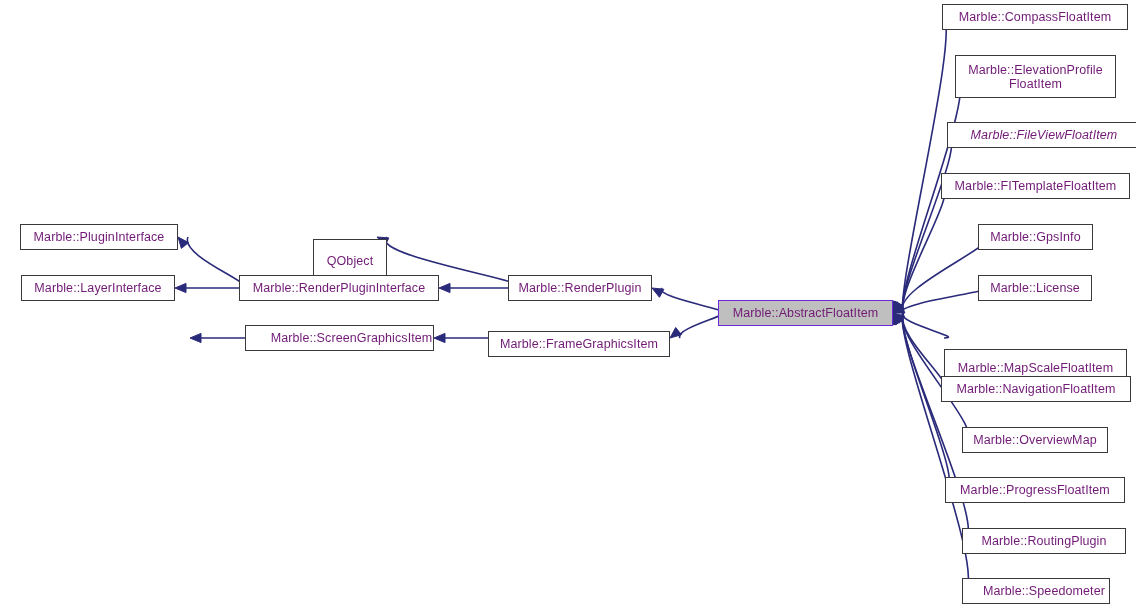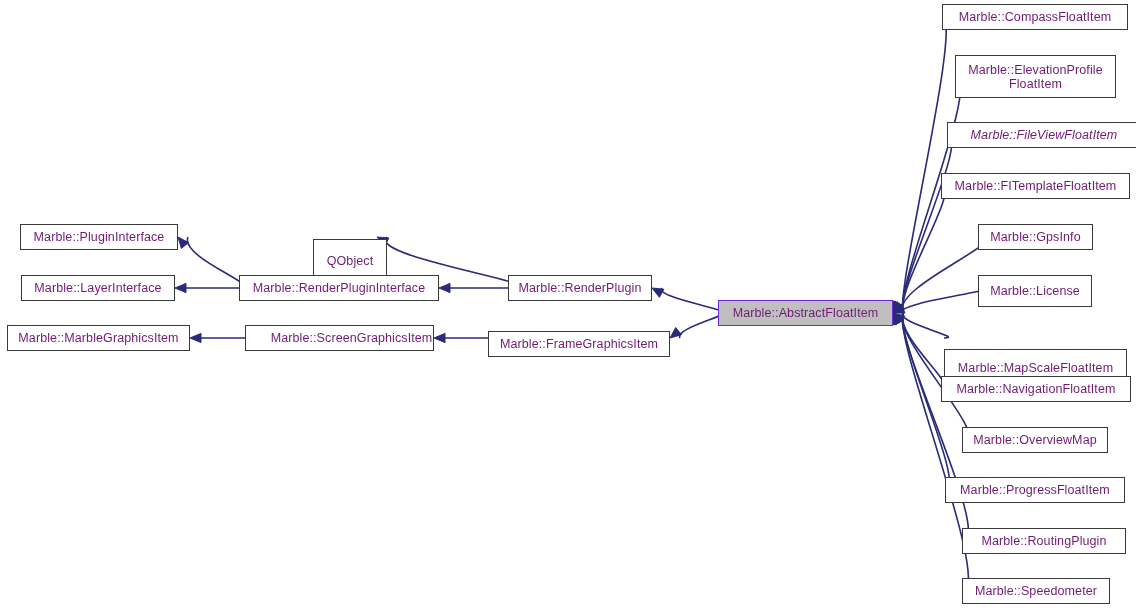--- a/index.html
+++ b/index.html
@@ -91,33 +91,32 @@
       <polygon points="893,313 903.251374395966,319.08845817869627 895.8653999156527,324.57365470900953" fill="#2a2a7a" stroke="#2a2a7a" stroke-width="1"></polygon>
       <path d="M 945,490 C 968.1,490 895.44,339 903,313" stroke="#2a2a7a" stroke-width="1.6" fill="none"></path>
       <polygon points="893,313 902.2077673770542,320.5747620378503 894.0744061388199,324.8745800535794" fill="#2a2a7a" stroke="#2a2a7a" stroke-width="1"></polygon>
       <path d="M 962,541 C 994.45,541 892.38,339 903,313" stroke="#2a2a7a" stroke-width="1.6" fill="none"></path>
       <polygon points="893,313 903.251374395966,319.08845817869627 895.8653999156527,324.57365470900953" fill="#2a2a7a" stroke="#2a2a7a" stroke-width="1"></polygon>
       <path d="M 962,591 C 994.45,591 892.38,339 903,313" stroke="#2a2a7a" stroke-width="1.6" fill="none"></path>
       <polygon points="893,313 903.251374395966,319.08845817869627 895.8653999156527,324.57365470900953" fill="#2a2a7a" stroke="#2a2a7a" stroke-width="1"></polygon>
     </svg>
 <div class="node" style="left: 21px; top: 275px; width: 154px; height: 26px;"><span class="label">Marble::LayerInterface</span></div>
     <div class="node" style="left: 20px; top: 224px; width: 158px; height: 26px;"><span class="label">Marble::PluginInterface</span></div>
-    <div class="node" style="left: 7px; top: 325px; width: 183px; height: 26px;"><span class="label">Marble::MarbleGraphicsItem</span></div>
     <div class="node" style="left: 313px; top: 224px; width: 74px; height: 43px; margin-top: 15px;"><span class="label">QObject</span></div>
     <div class="node" style="left: 239px; top: 275px; width: 200px; height: 26px;"><span class="label">Marble::RenderPluginInterface</span></div>
     <div class="node" style="left: 245px; top: 325px; width: 189px; height: 26px; padding-left: 24px;"><span class="label">Marble::ScreenGraphicsItem</span></div>
     <div class="node" style="left: 508px; top: 275px; width: 144px; height: 26px;"><span class="label">Marble::RenderPlugin</span></div>
     <div class="node" style="left: 488px; top: 325px; width: 182px; height: 26px; margin-top: 6px;"><span class="label">Marble::FrameGraphicsItem</span></div>
     <div class="node current" style="left: 718px; top: 300px; width: 175px; height: 26px;"><span class="label">Marble::AbstractFloatItem</span></div>
     <div class="node" style="left: 942px; top: 4px; width: 186px; height: 26px;"><span class="label">Marble::CompassFloatItem</span></div>
     <div class="node" style="left: 955px; top: 55px; width: 161px; height: 43px;"><span class="label">Marble::ElevationProfile
 FloatItem</span></div>
     <div class="node" style="left: 947px; top: 122px; width: 194px; height: 26px; font-style: italic;"><span class="label">Marble::FileViewFloatItem</span></div>
     <div class="node" style="left: 941px; top: 173px; width: 189px; height: 26px;"><span class="label">Marble::FITemplateFloatItem</span></div>
     <div class="node" style="left: 978px; top: 224px; width: 115px; height: 26px;"><span class="label">Marble::GpsInfo</span></div>
-    <div class="node" style="left: 978px; top: 275px; width: 114px; height: 32px;"><span class="label">Marble::License</span></div>
+    <div class="node" style="left: 978px; top: 275px; width: 114px; height: 26px;"><span class="label">Marble::License</span></div>
     <div class="node" style="left: 944px; top: 325px; width: 183px; height: 37px; margin-top: 24px;"><span class="label">Marble::MapScaleFloatItem</span></div>
     <div class="node" style="left: 941px; top: 376px; width: 190px; height: 26px;"><span class="label">Marble::NavigationFloatItem</span></div>
     <div class="node" style="left: 962px; top: 427px; width: 146px; height: 26px;"><span class="label">Marble::OverviewMap</span></div>
     <div class="node" style="left: 945px; top: 477px; width: 180px; height: 26px;"><span class="label">Marble::ProgressFloatItem</span></div>
     <div class="node" style="left: 962px; top: 528px; width: 164px; height: 26px;"><span class="label">Marble::RoutingPlugin</span></div>
-    <div class="node" style="left: 962px; top: 578px; width: 148px; height: 26px;"><span class="label">Marble::Speedometer</span></div>
+    <div class="node" style="left: 962px; top: 578px; width: 148px; height: 26px; justify-content: flex-end;"><span class="label">Marble::Speedometer</span></div>
   </div>
 
 </body></html>

